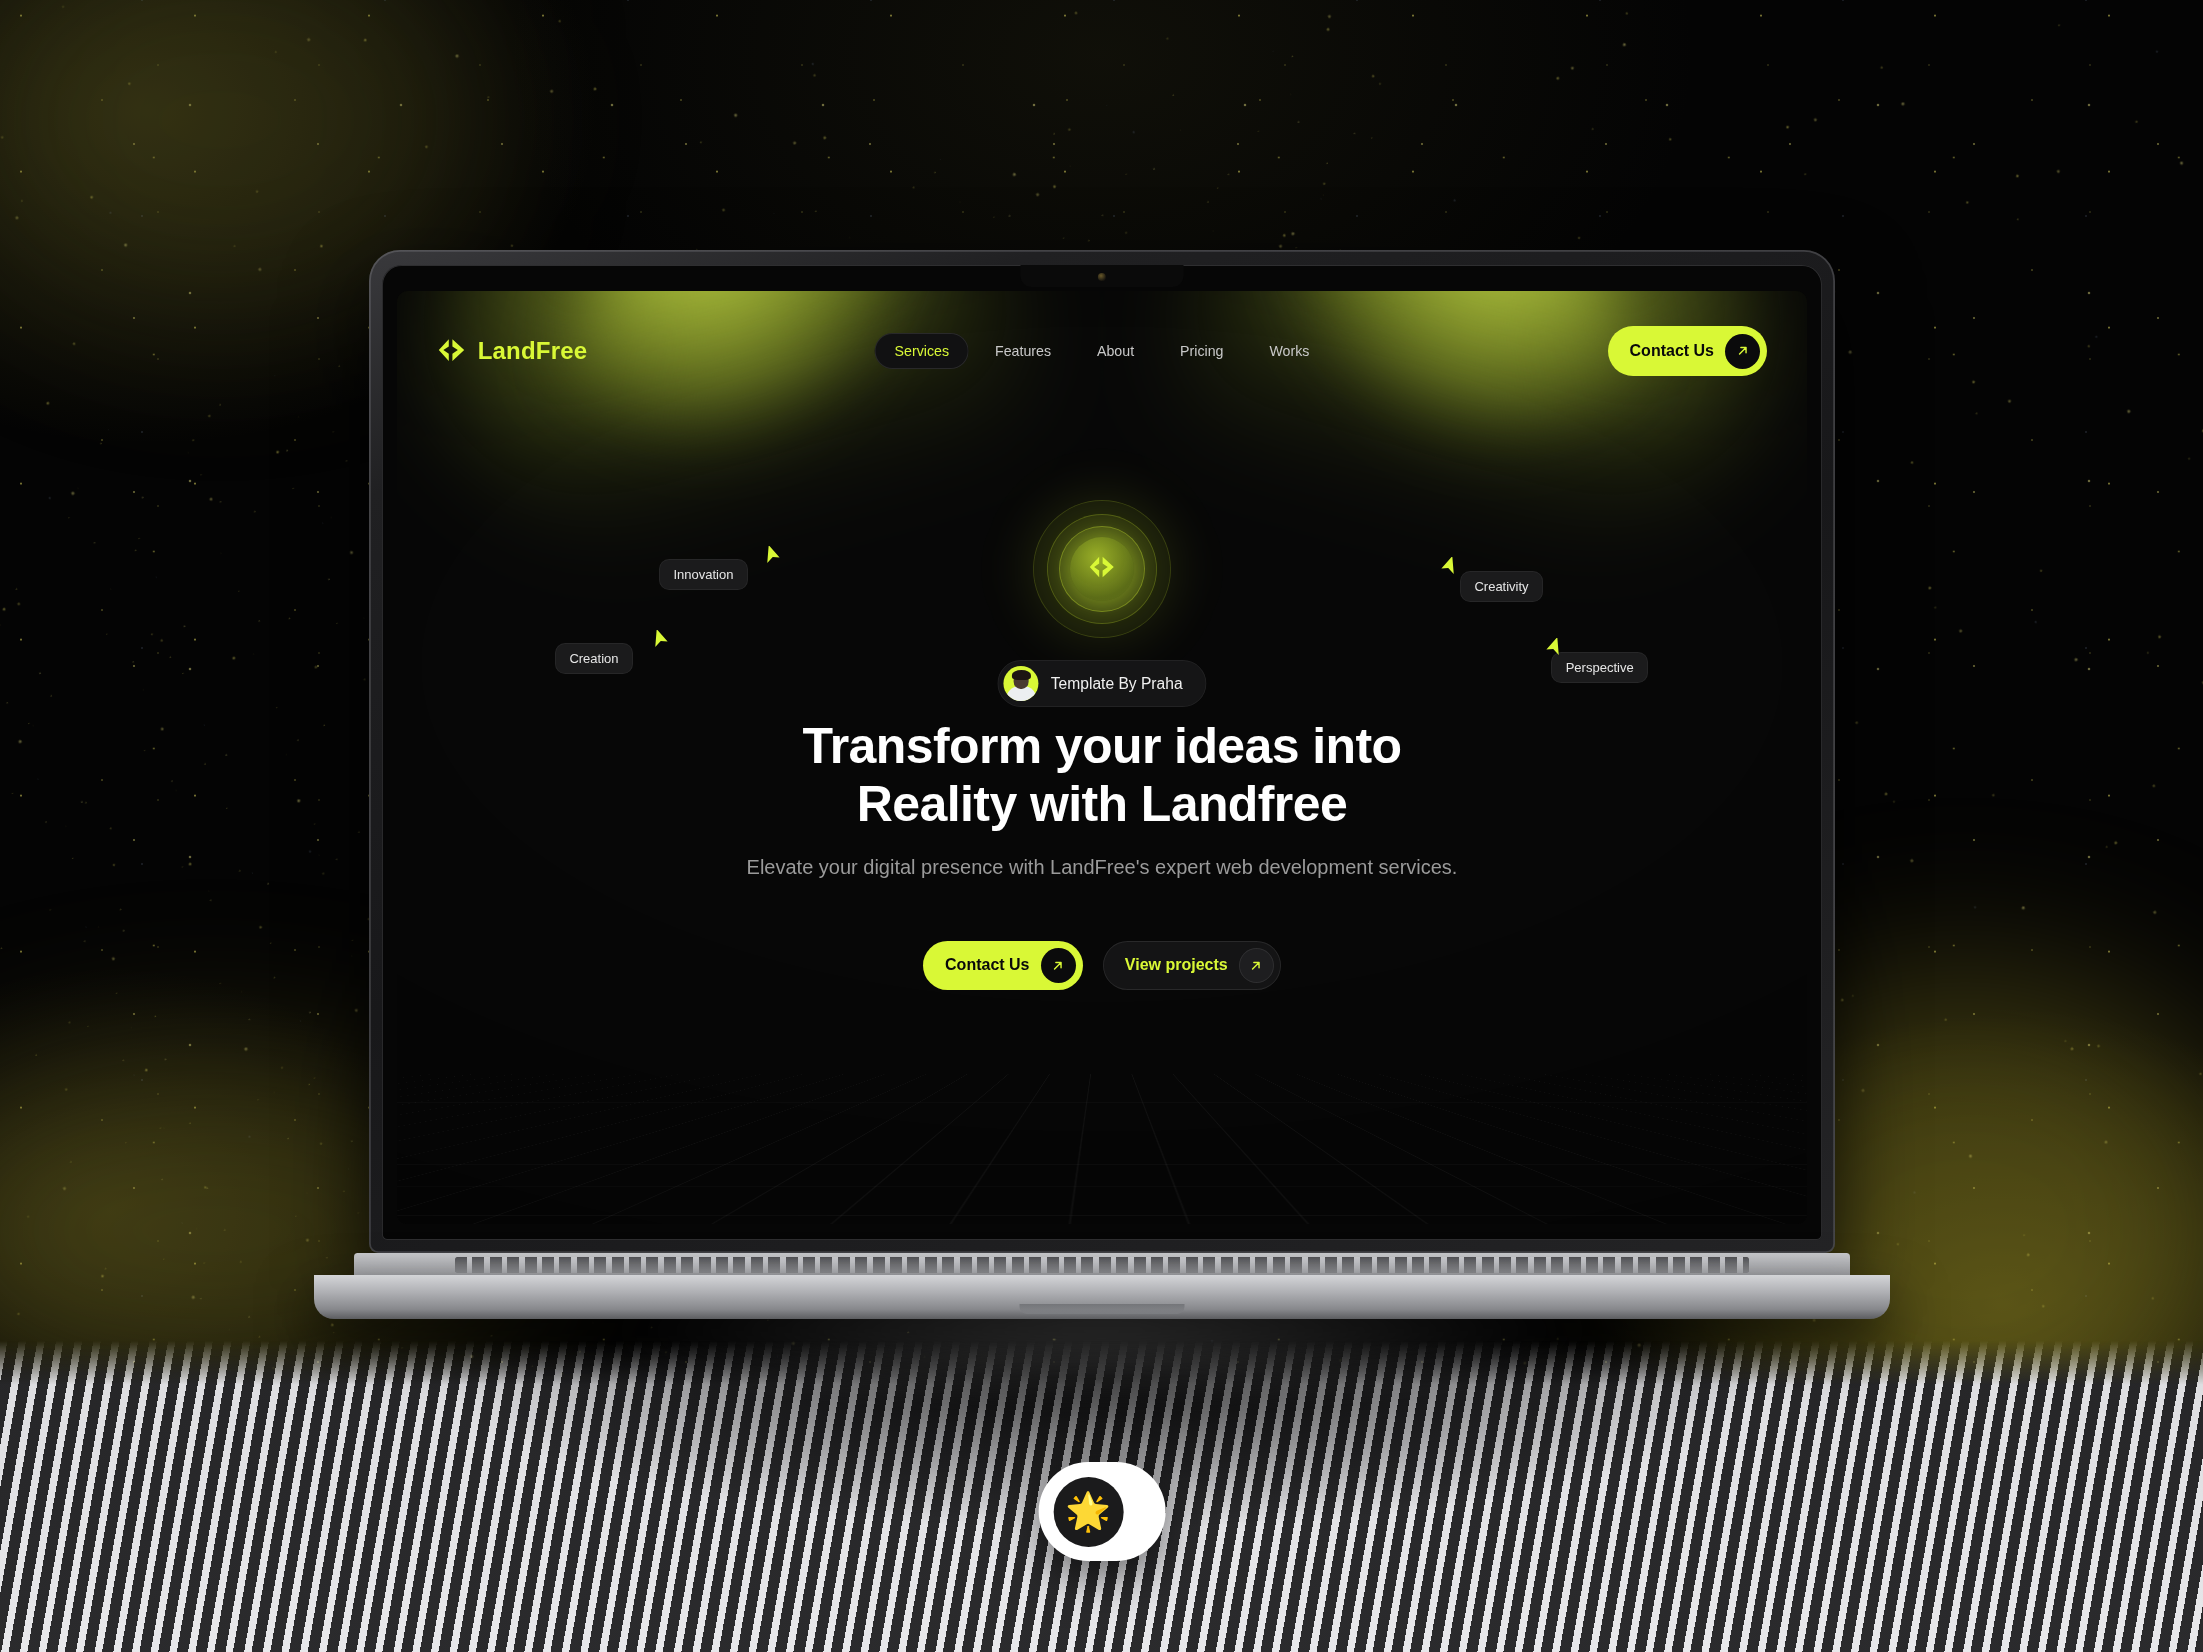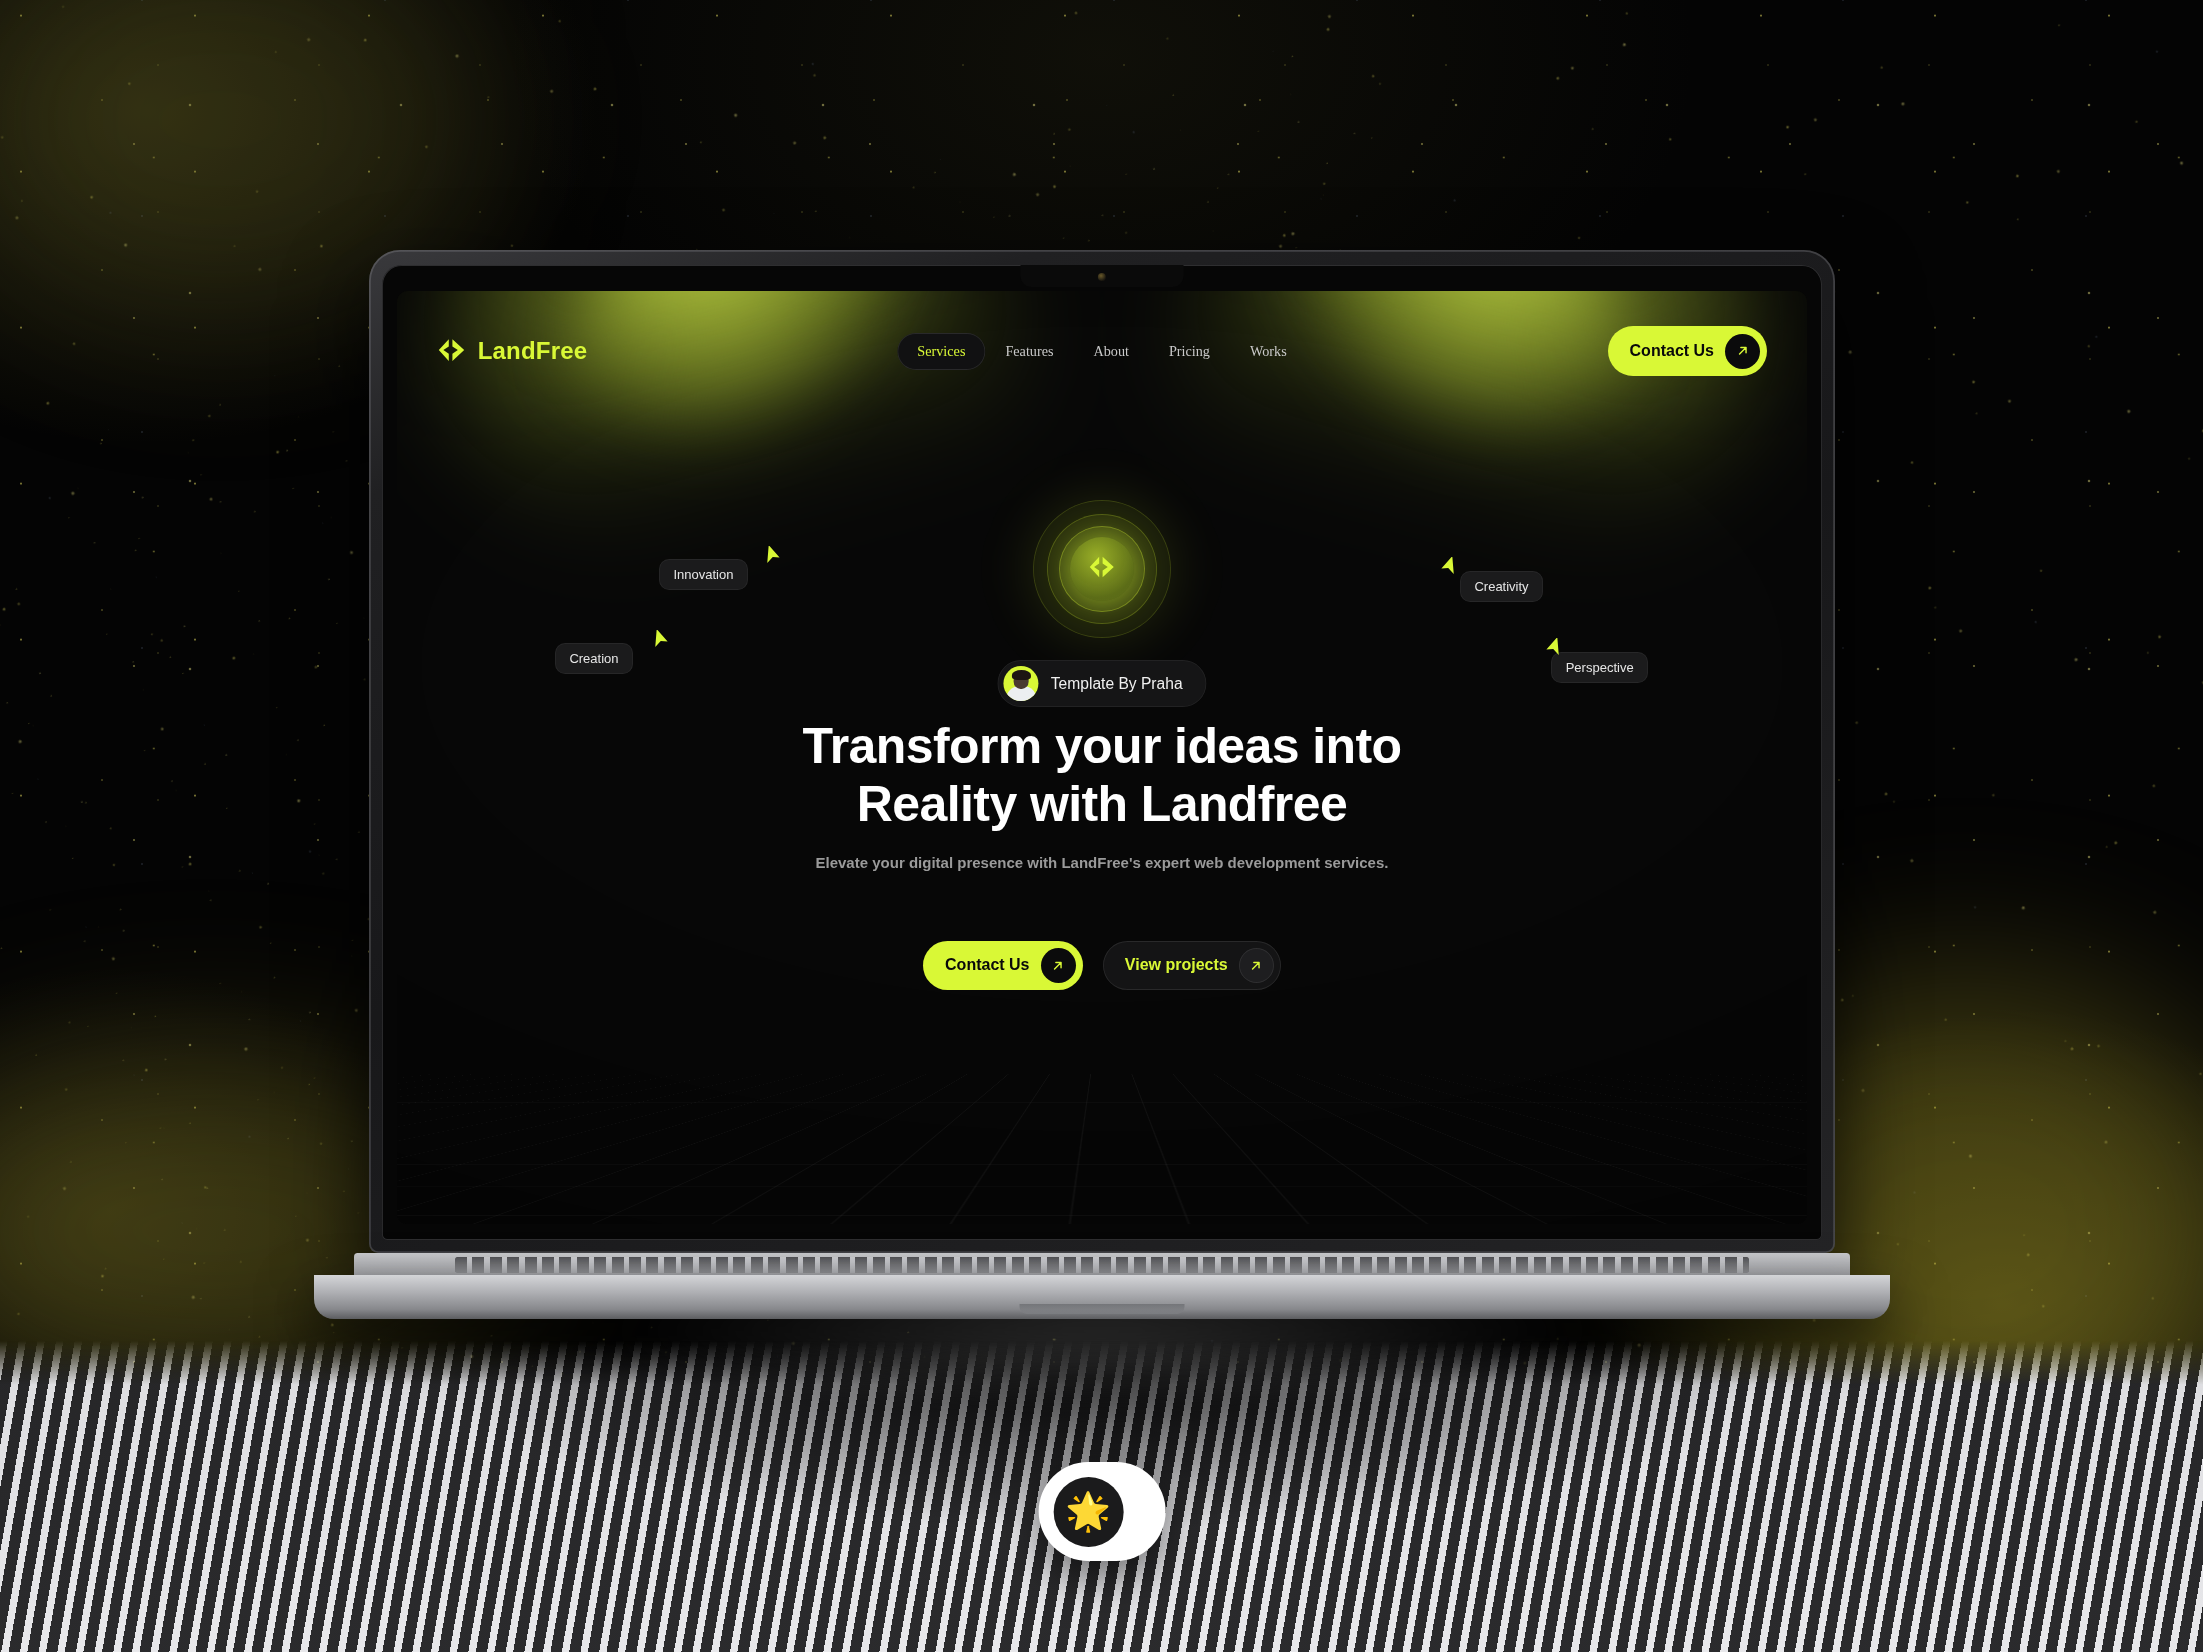--- a/index.html
+++ b/index.html
@@ -88,21 +88,21 @@
     background:radial-gradient(ellipse at 70% 20%, rgba(226,250,80,.95), rgba(180,205,50,.35) 55%, transparent 75%);
     transform:rotate(-20deg); }
   .screen-vignette{ position:absolute; inset:0; pointer-events:none;
     background:radial-gradient(ellipse 120% 90% at 50% 40%, transparent 40%, rgba(0,0,0,.55) 100%); }
 
   
   .nav{ position:absolute; left:0; right:0; top:33px; height:55px; display:flex; align-items:center;
     padding:0 40px; z-index:10;justify-content:space-between; }
   .brand{ display:flex; align-items:center; gap:12px; }
   .brand-name{ color:#D9F836; font-size:24px; font-weight:700; letter-spacing:0.2px; }
-  .navlinks{ position:absolute; left:50%; transform:translateX(-50%); display:flex; align-items:center; gap:0;font-family:Liberation Serif, serif; }
+  .navlinks{ position:absolute; left:50%; transform:translateX(-50%); display:flex; align-items:center; gap:6px; }
   .navlink{ color:#c9c9c9; font-size:14.2px; font-weight:500; padding:10px 20px; border-radius:917px;
     white-space:nowrap; }
   .navlink.active{ color:#D9F836; background:#111112; box-shadow:0 0 0 0.9px rgba(255,255,255,.10) inset; }
   .btn-pill{ display:inline-flex; align-items:center; gap:11px; border-radius:917px; white-space:nowrap; }
   .btn-lime{ background:#D9F836; color:#09090a; padding:7.3px 7.3px 7.3px 22px; font-size:16px; font-weight:600; }
   .btn-lime .circ{ width:35px; height:35px; border-radius:50%; background:#0b0b0c; display:flex;
     align-items:center; justify-content:center; }
   .btn-lime .circ svg{ width:15.6px; height:15.6px; stroke:#D9F836; fill:none; stroke-width:2.2; }
   .nav-cta{ margin-left:auto; }
 
@@ -133,21 +133,21 @@
     border-radius:50% 50% 46% 46%; background:#4a3a30; }
   .avatar .hair{ position:absolute; left:50%; top:3.7px; transform:translateX(-50%); width:19px; height:10px;
     border-radius:50% 50% 30% 30%; background:#1d1512; }
   .avatar .body{ position:absolute; left:50%; bottom:-1.8px; transform:translateX(-50%); width:31px; height:16.5px;
     border-radius:13.8px 13.8px 0 0; background:#eceff1; }
   .author-name{ color:#f0f0f0; font-size:15.6px; font-weight:500; }
 
   .headline{ position:absolute; left:0; right:0; top:316px; text-align:center; color:#fff;
     font-size:50px; line-height:1.16; font-weight:700; letter-spacing:-0.6px; }
   .subtitle{ position:absolute; left:0; right:0; top:450px; text-align:center; color:#9a9a9a;
-    font-size:15px; line-height:1.62; font-weight:700; }
+    font-size:20px; line-height:1.62; font-weight:400; }
   .cta-row{ position:absolute; left:0; right:0; top:540px; display:flex; justify-content:center; gap:20px; }
   .btn-dark{ background:#141415; color:#D9F836; padding:7.3px 7.3px 7.3px 22px; font-size:16px; font-weight:700;
     box-shadow:0 0 0 0.9px rgba(255,255,255,.09) inset; }
   .btn-dark .circ{ width:35px; height:35px; border-radius:50%; background:#1e1e20; display:flex;
     align-items:center; justify-content:center; box-shadow:0 0 0 0.9px rgba(255,255,255,.08) inset; }
   .btn-dark .circ svg{ width:15.6px; height:15.6px; stroke:#D9F836; fill:none; stroke-width:2.2; }
 
   
   .base{ position:relative; width:1576px; margin-left:-55px; height:79px; }
   .base-top{ position:absolute; left:40px; right:40px; top:0; height:24px;

